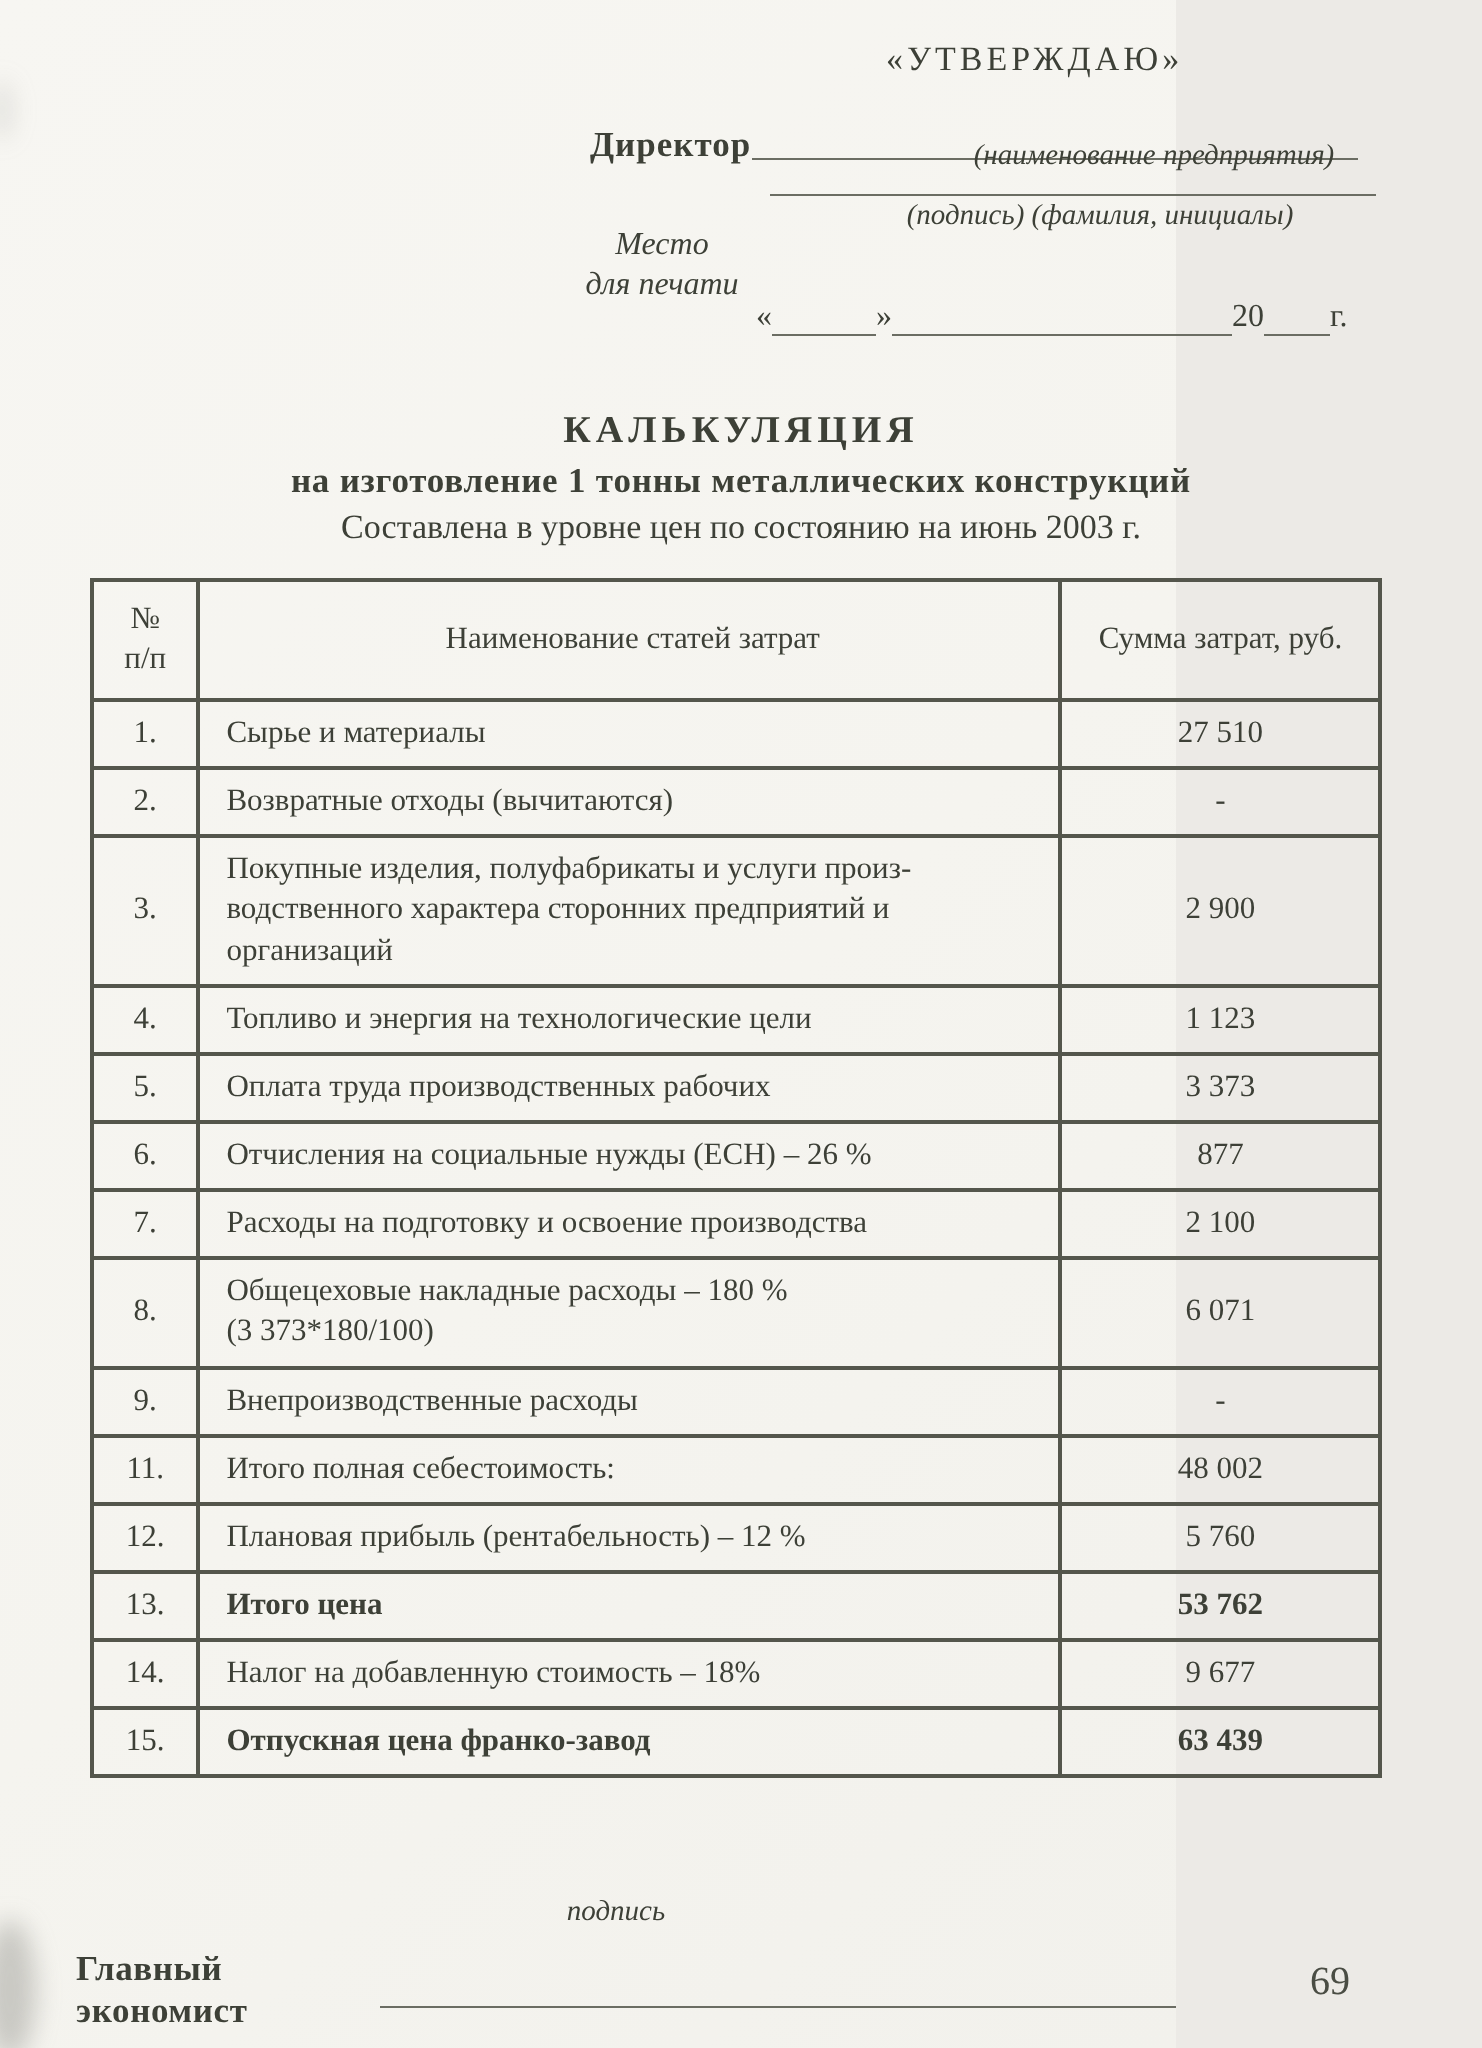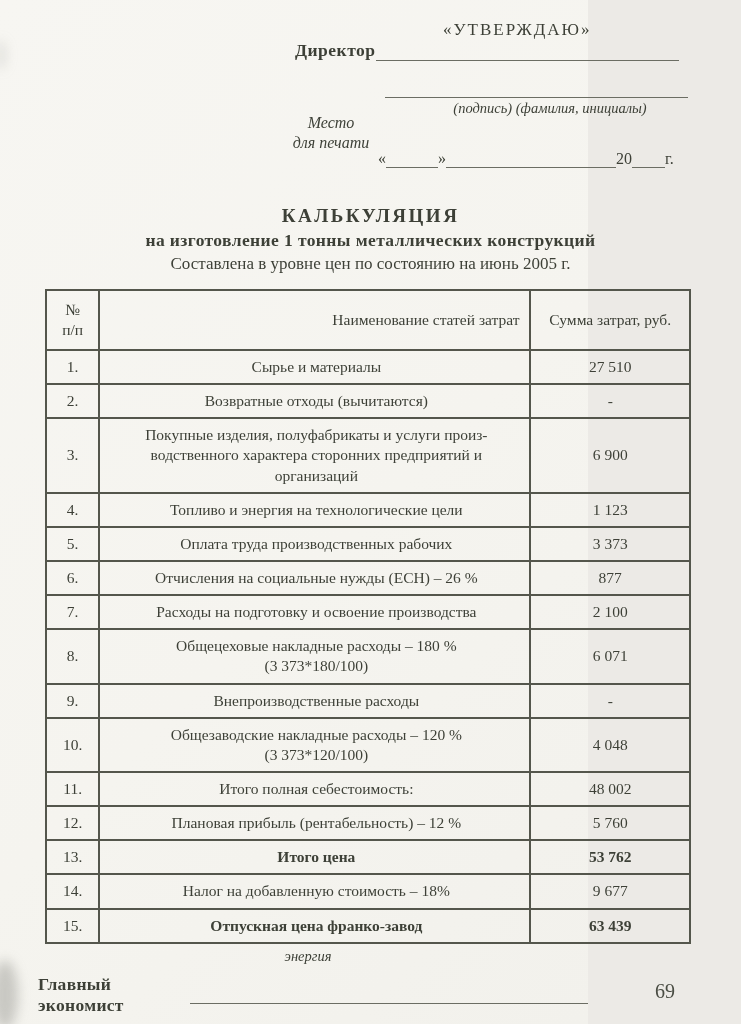--- a/index.html
+++ b/index.html
@@ -18,21 +18,21 @@
   .smudge{position:absolute;border-radius:50%;filter:blur(6px);pointer-events:none;}
   .smudge.bl{left:-8px;bottom:-6px;width:26px;height:70px;background:rgba(120,120,115,.35);}
   .smudge.tl{left:-4px;top:40px;width:10px;height:30px;background:rgba(140,140,135,.2);}
 
   .abs{position:absolute;}
   .ital{font-style:italic;}
   .bold{font-weight:bold;}
 
   
   .stamp{left:443px;top:20px;font-size:17px;letter-spacing:2px;}
-  .director-row{left:295px;top:40px;display:flex;align-items:flex-end;}
+  .director-row{left:295px;top:62px;display:flex;}
   .director-label{font-weight:bold;font-size:17.5px;letter-spacing:.5px;}
   .u-line{display:inline-block;border-bottom:1.5px solid #6b6d63;height:17px;}
   .dir-line{width:303px;}
   .company-caption{left:462px;top:70px;width:230px;text-align:center;font-size:14.5px;}
   .sign-line{left:385px;top:80px;width:303px;height:17px;border-bottom:1.5px solid #6b6d63;}
   .sign-caption{left:412px;top:100px;width:276px;text-align:center;font-size:14.5px;}
   .seal{left:281px;top:113px;width:100px;text-align:center;font-size:16px;line-height:1.25;}
   .date-row{left:378px;top:150px;display:flex;align-items:flex-end;font-size:16px;}
   .date-row .u-line{height:16px;}
 
@@ -41,21 +41,21 @@
   .title-main{font-size:19px;font-weight:bold;letter-spacing:2.5px;}
   .title-sub{font-size:17.5px;font-weight:bold;letter-spacing:.4px;margin-top:2px;}
   .title-note{font-size:17px;margin-top:1px;}
 
   
   .calc-table{left:45px;top:289px;width:646px;}
   table{border-collapse:collapse;width:646px;font-size:15.5px;line-height:1.3;}
   th,td{border:2px solid #54564c;vertical-align:middle;}
   th{font-weight:normal;height:46px;}
   .c-num{width:50px;text-align:center;white-space:pre-line;padding:5px 2px;}
-  .c-name{width:432px;text-align:center;padding:6px 10px 6px 13px;white-space:pre-line;}
+  .c-name{width:432px;text-align:left;padding:6px 10px 6px 13px;white-space:pre-line;}
   .c-sum{width:160px;text-align:center;padding:5px 4px;}
   tr.bold td{font-weight:bold;}
 
   
   .economist-row{left:38px;top:974px;display:flex;align-items:center;}
   .economist-label{font-weight:bold;font-size:17.5px;letter-spacing:.3px;}
   .econ-line{width:452px;margin-left:8px;}
   .foot-caption1{left:238px;top:948px;width:140px;text-align:center;font-size:14.5px;}
   .foot-caption2{left:425px;top:948px;width:210px;text-align:center;font-size:14.5px;}
   .page-number{left:655px;top:980px;font-size:20px;color:#4a4d44;}
@@ -67,70 +67,71 @@
 
   <div class="smudge bl"></div>
   <div class="smudge tl"></div>
 
   <div class="abs stamp">«УТВЕРЖДАЮ»</div>
 
   <div class="abs director-row">
     <span class="director-label">Директор</span>
     <span class="u-line dir-line"></span>
   </div>
+  <div class="abs ital company-caption">(наименование предприятия)</div>
 
   <div class="abs sign-line"></div>
   <div class="abs ital sign-caption">(подпись)  (фамилия, инициалы)</div>
 
   <div class="abs ital seal" style="white-space:pre-line;">Место
 для печати</div>
 
   <div class="abs date-row">
     <span>«</span>
     <span class="u-line" style="width:52px;"></span>
     <span>»</span>
     <span class="u-line" style="width:170px;"></span>
     <span>20</span>
     <span class="u-line" style="width:33px;"></span>
     <span>г.</span>
   </div>
 
   <div class="abs title-block">
     <div class="title-main">КАЛЬКУЛЯЦИЯ</div>
     <div class="title-sub">на изготовление 1 тонны металлических конструкций</div>
-    <div class="title-note">Составлена в уровне цен по состоянию на июнь 2005 г.</div>
+    <div class="title-note">Составлена в уровне цен по состоянию на июнь 2003 г.</div>
   </div>
 
   <div class="abs calc-table">
     <table>
       <thead>
         <tr>
           <th class="c-num">№
 п/п</th>
-          <th class="c-name" style="text-align:right;margin-top:28px;">Наименование статей затрат</th>
+          <th class="c-name" style="text-align:center;margin-top:28px;">Наименование статей затрат</th>
           <th class="c-sum">Сумма затрат, руб.</th>
         </tr>
       </thead>
       <tbody>
         <tr>
           <td class="c-num">1.</td>
           <td class="c-name">Сырье и материалы</td>
           <td class="c-sum">27 510</td>
         </tr>
         <tr>
           <td class="c-num">2.</td>
           <td class="c-name">Возвратные отходы (вычитаются)</td>
           <td class="c-sum">-</td>
         </tr>
         <tr>
           <td class="c-num">3.</td>
           <td class="c-name">Покупные изделия, полуфабрикаты и услуги произ-
 водственного характера сторонних предприятий и
 организаций</td>
-          <td class="c-sum">6 900</td>
+          <td class="c-sum">2 900</td>
         </tr>
         <tr>
           <td class="c-num">4.</td>
           <td class="c-name">Топливо и энергия на технологические цели</td>
           <td class="c-sum">1 123</td>
         </tr>
         <tr>
           <td class="c-num">5.</td>
           <td class="c-name">Оплата труда производственных рабочих</td>
           <td class="c-sum">3 373</td>
@@ -148,26 +149,20 @@
         <tr>
           <td class="c-num">8.</td>
           <td class="c-name">Общецеховые накладные расходы – 180 %
 (3 373*180/100)</td>
           <td class="c-sum">6 071</td>
         </tr>
         <tr>
           <td class="c-num">9.</td>
           <td class="c-name">Внепроизводственные расходы</td>
           <td class="c-sum">-</td>
-        </tr>
-        <tr>
-          <td class="c-num">10.</td>
-          <td class="c-name">Общезаводские накладные расходы – 120 %
-(3 373*120/100)</td>
-          <td class="c-sum">4 048</td>
         </tr>
         <tr>
           <td class="c-num">11.</td>
           <td class="c-name">Итого полная себестоимость:</td>
           <td class="c-sum">48 002</td>
         </tr>
         <tr>
           <td class="c-num">12.</td>
           <td class="c-name">Плановая прибыль (рентабельность) – 12 %</td>
           <td class="c-sum">5 760</td>
@@ -188,17 +183,17 @@
           <td class="c-sum">63 439</td>
         </tr>
       </tbody>
     </table>
   </div>
 
   <div class="abs economist-row">
     <span class="economist-label">Главный экономист</span>
     <span class="u-line econ-line"></span>
   </div>
-  <div class="abs ital foot-caption1">энергия</div>
+  <div class="abs ital foot-caption1">подпись</div>
 
   <div class="abs page-number">69</div>
 
 </div>
 
 </body></html>

